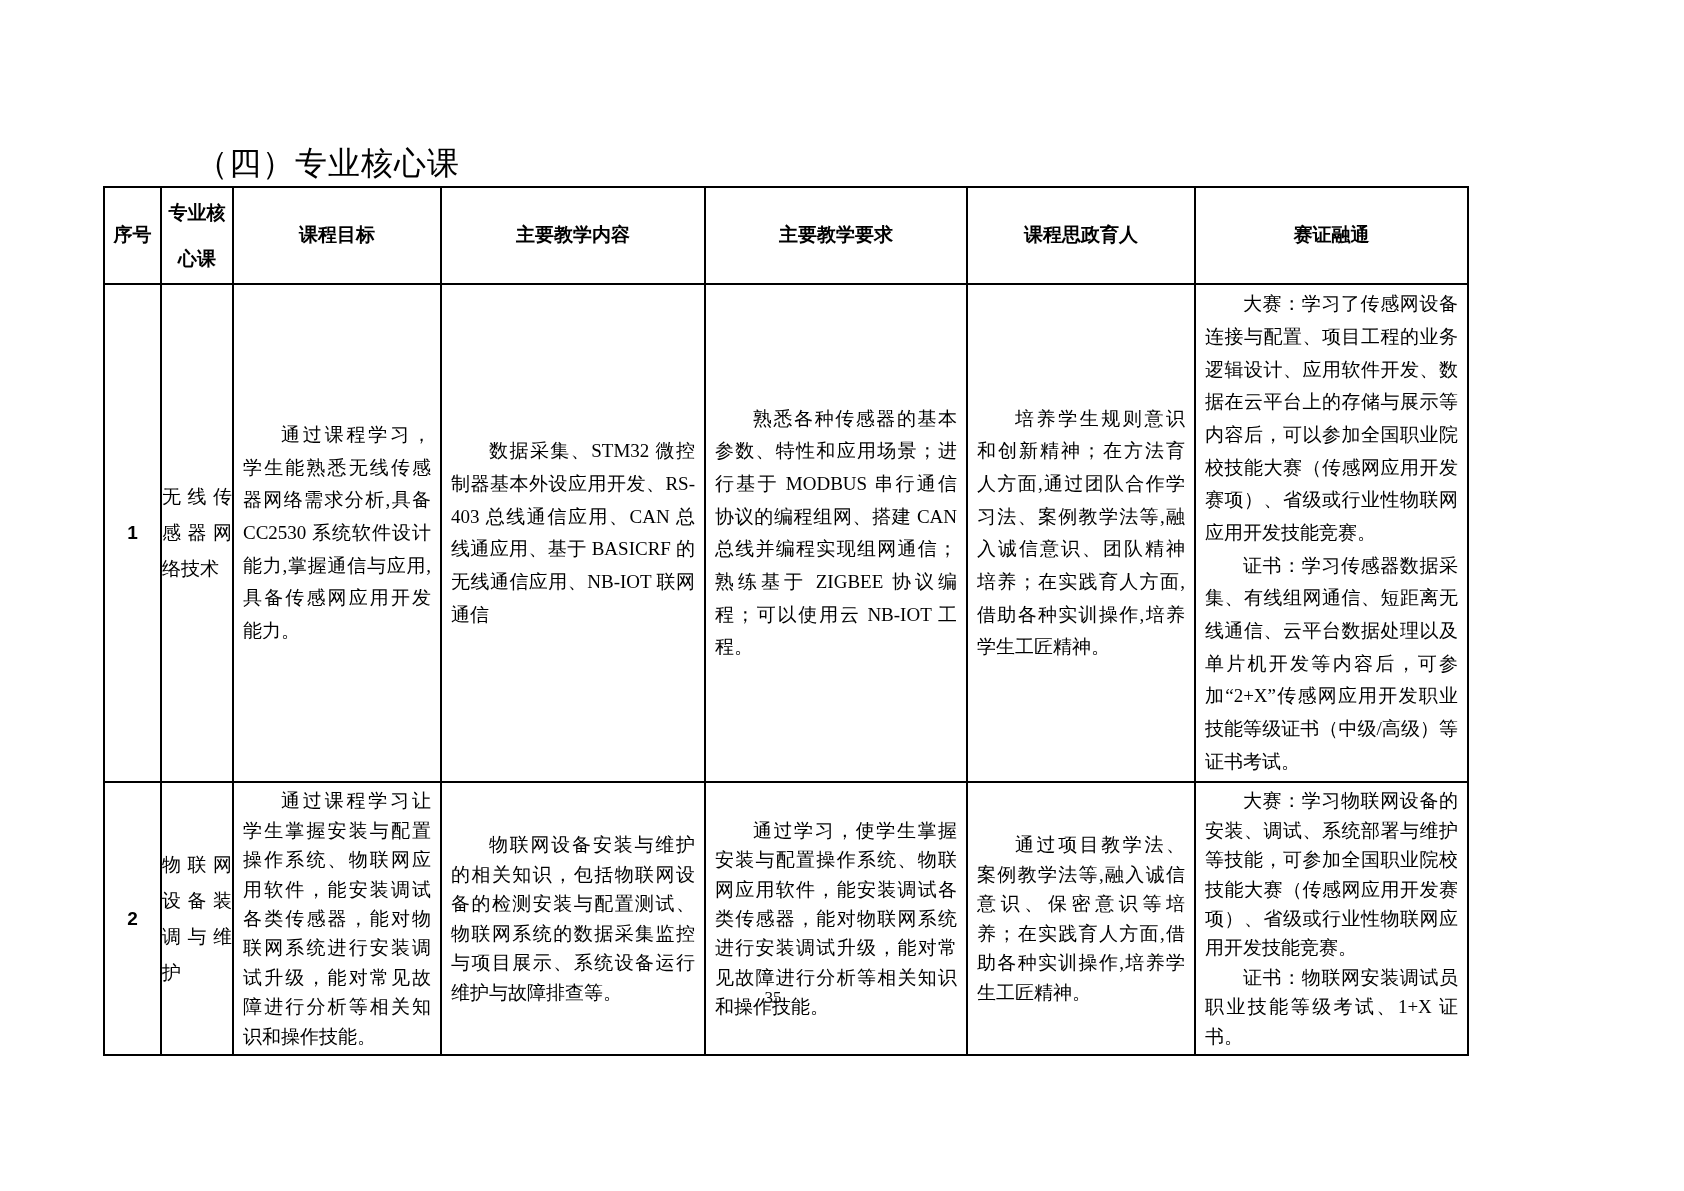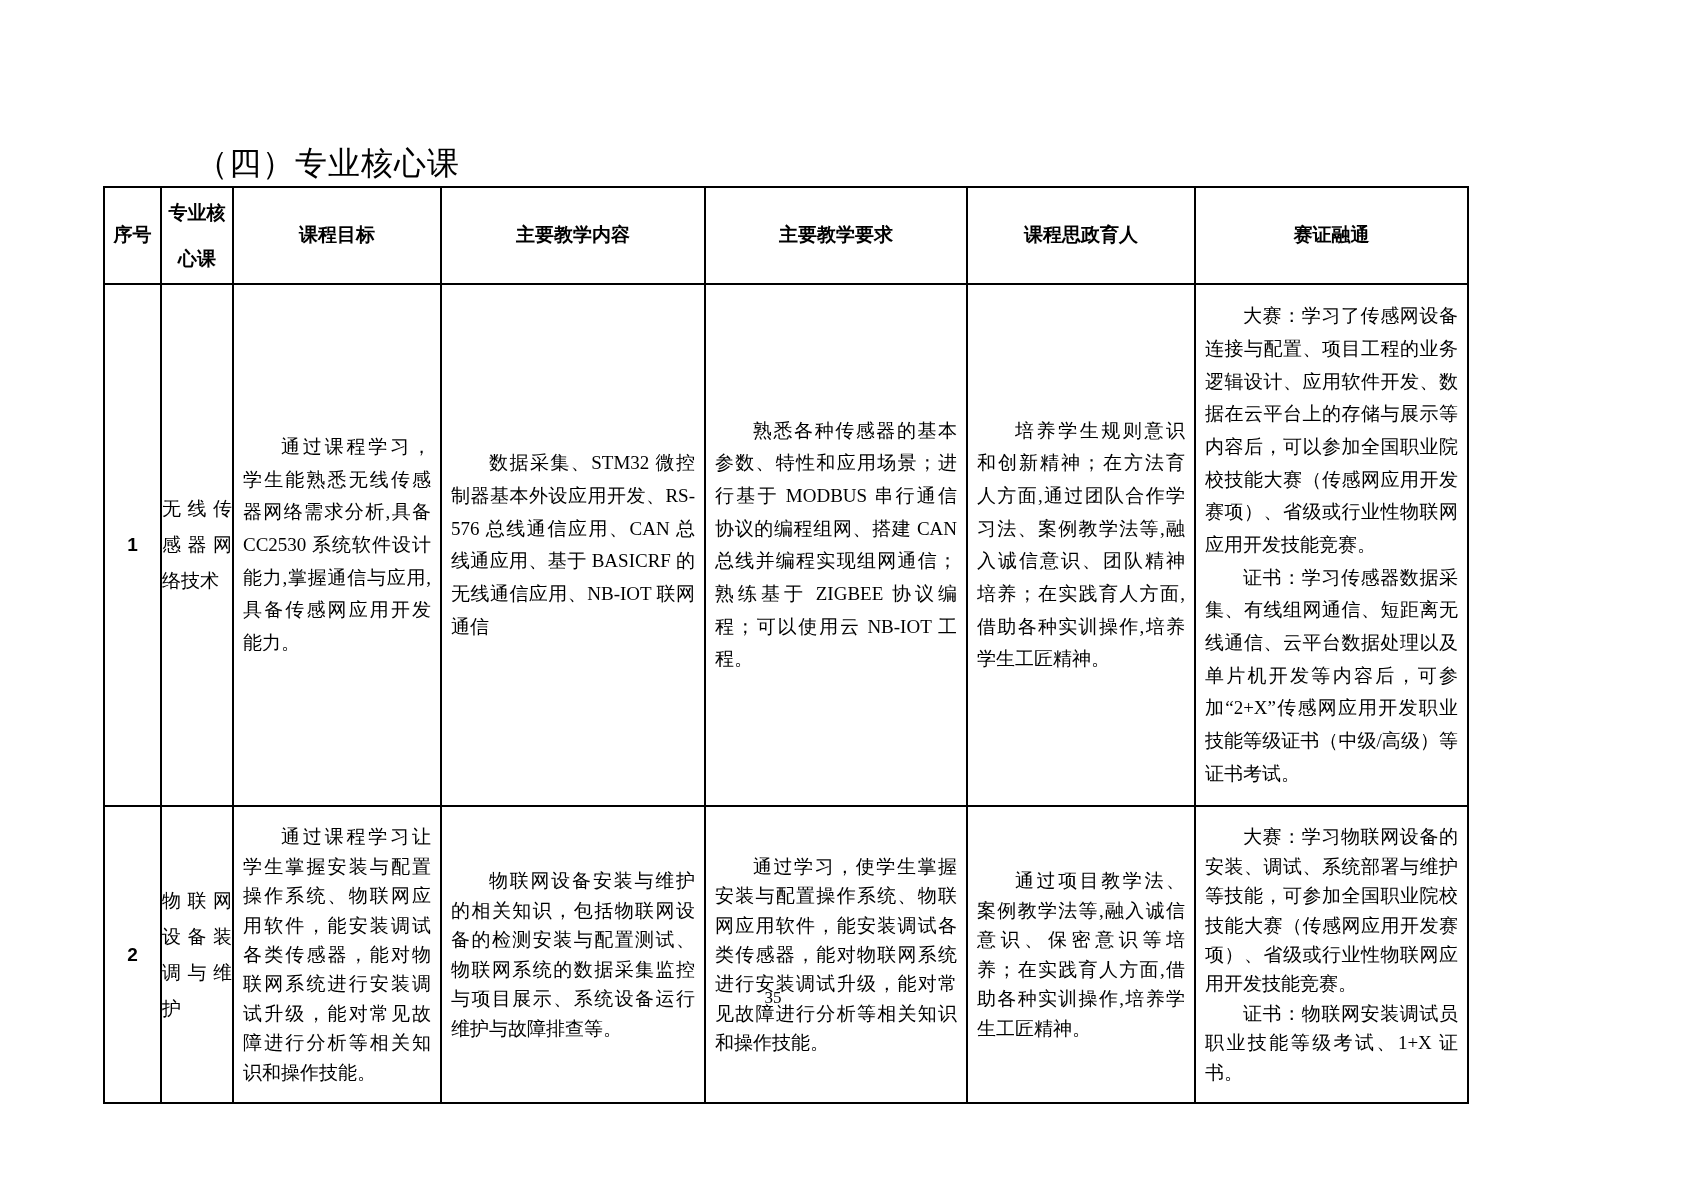--- a/index.html
+++ b/index.html
@@ -27,21 +27,21 @@
     left: 103px;
     top: 186px;
     width: 1364px;
     border-collapse: collapse;
     table-layout: fixed;
   }
   .core-courses th, .core-courses td {
     border: 2px solid #000000;
     font-size: 19px;
     vertical-align: middle;
-    padding: 15px 9px;
+    padding: 3px 9px;
   }
   .core-courses th {
     font-family: "Liberation Sans", sans-serif;
     font-weight: bold;
     text-align: center;
     height: 85px;
     line-height: 1.5;
     padding: 2px 4px;
   }
   .core-courses th.th-name { line-height: 2.4; }
@@ -102,21 +102,21 @@
     </tr>
   </thead>
   <tbody>
     <tr class="row-1">
       <td class="cell-no">1</td>
       <td class="cell-name">无线传感器网络技术</td>
       <td class="cell-text">
           <p>通过课程学习，学生能熟悉无线传感器网络需求分析,具备 CC2530 系统软件设计能力,掌握通信与应用,具备传感网应用开发能力。</p>
         </td>
       <td class="cell-text">
-          <p>数据采集、STM32 微控制器基本外设应用开发、RS-576 总线通信应用、CAN 总线通应用、基于 BASICRF 的无线通信应用、NB-IOT 联网通信</p>
+          <p>数据采集、STM32 微控制器基本外设应用开发、RS-403 总线通信应用、CAN 总线通应用、基于 BASICRF 的无线通信应用、NB-IOT 联网通信</p>
         </td>
       <td class="cell-text">
           <p>熟悉各种传感器的基本参数、特性和应用场景；进行基于 MODBUS 串行通信协议的编程组网、搭建 CAN 总线并编程实现组网通信；熟练基于 ZIGBEE 协议编程；可以使用云 NB-IOT 工程。</p>
         </td>
       <td class="cell-text">
           <p>培养学生规则意识和创新精神；在方法育人方面,通过团队合作学习法、案例教学法等,融入诚信意识、团队精神培养；在实践育人方面,借助各种实训操作,培养学生工匠精神。</p>
         </td>
       <td class="cell-text">
         <p>大赛：学习了传感网设备连接与配置、项目工程的业务逻辑设计、应用软件开发、数据在云平台上的存储与展示等内容后，可以参加全国职业院校技能大赛（传感网应用开发赛项）、省级或行业性物联网应用开发技能竞赛。</p>
         <p>证书：学习传感器数据采集、有线组网通信、短距离无线通信、云平台数据处理以及单片机开发等内容后，可参加“2+X”传感网应用开发职业技能等级证书（中级/高级）等证书考试。</p>

